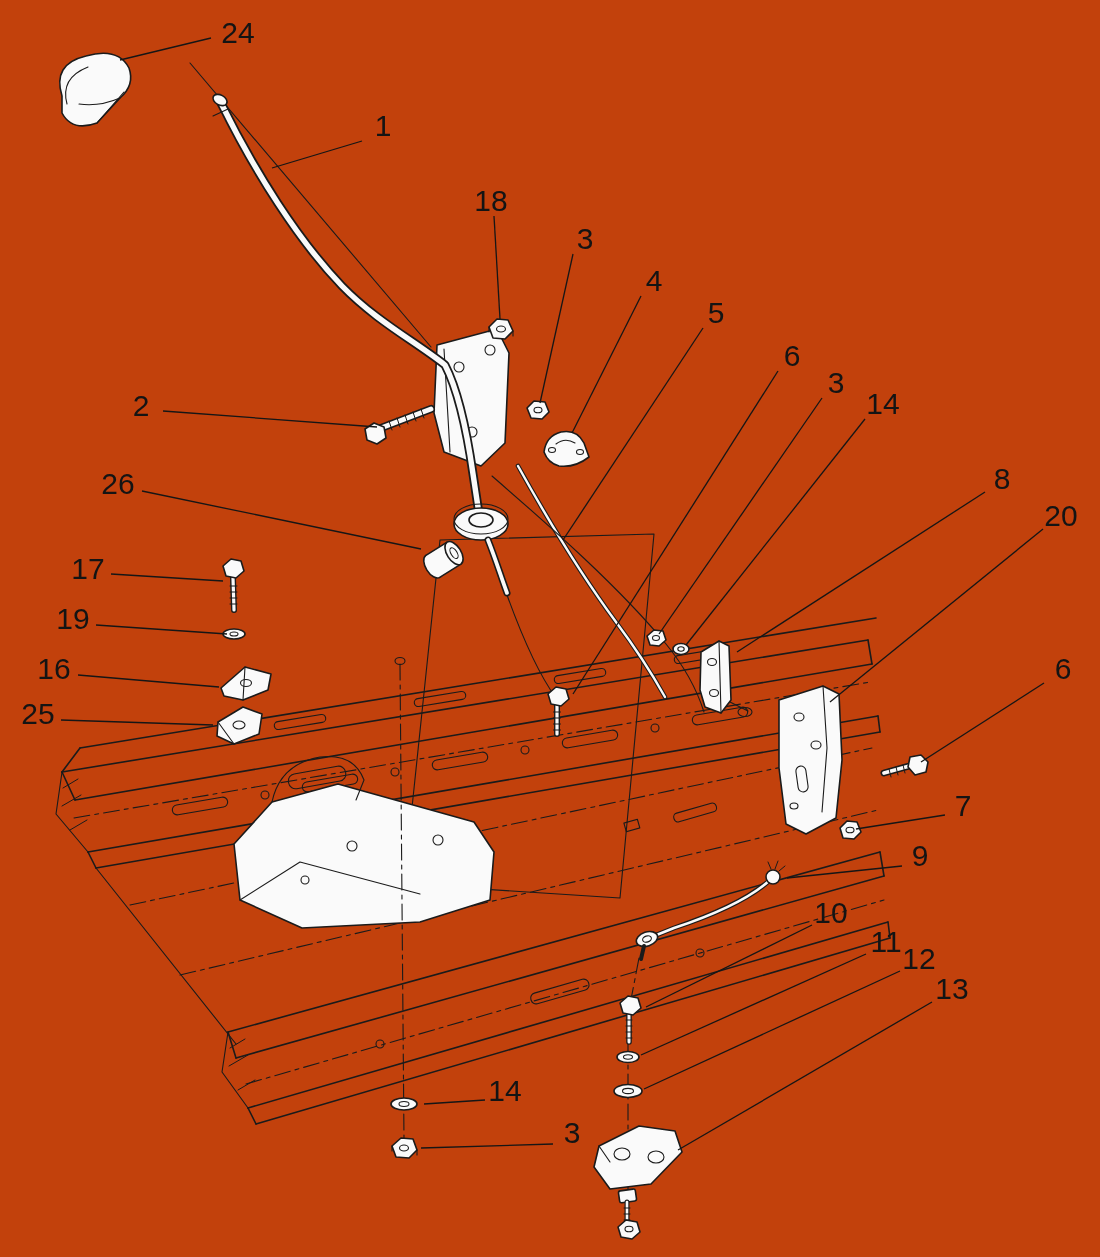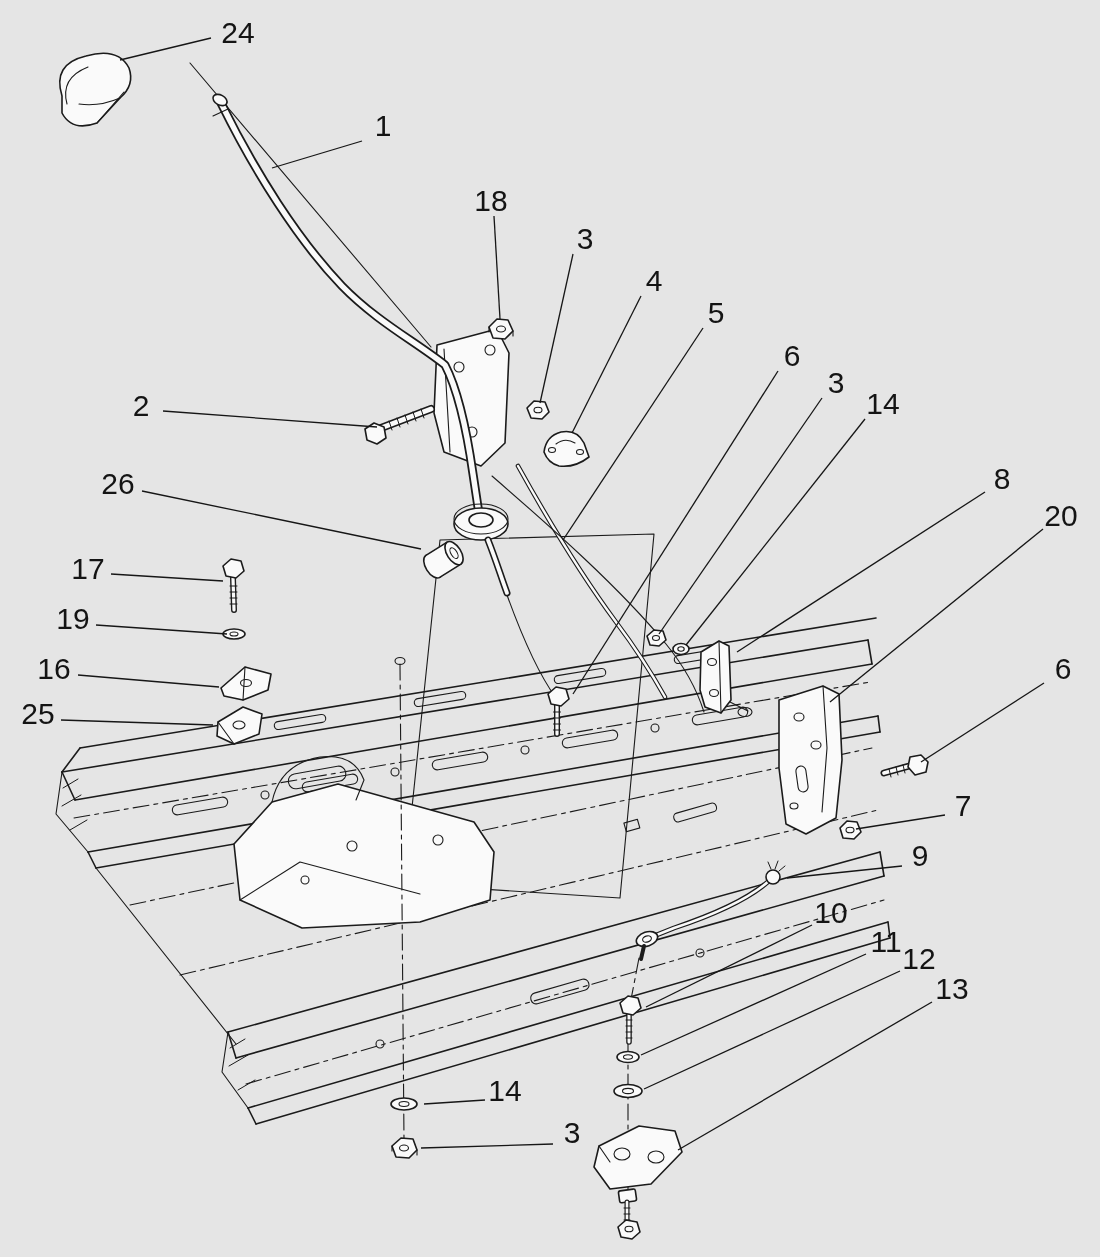--- a/index.html
+++ b/index.html
@@ -1,17 +1,17 @@
 <!DOCTYPE html>
 <html><head>
 <meta charset="utf-8">
 <style>
   html,body{margin:0;padding:0;}
   body{background:#fafafa;font-family:"Liberation Sans","DejaVu Sans",sans-serif;}
-  .stage{position:relative;width:1100px;height:1257px;background:#e5e5e5;overflow:hidden;}
+  .stage{position:relative;width:1100px;height:1257px;background:#c2410c;overflow:hidden;}
   svg{display:block;}
   .art{stroke:#1b1b1b;fill:none;}
   .thin{stroke-width:1.1;}
   .hatch{stroke-width:1;}
   .centerline{stroke-dasharray:16 5 4 5;stroke-width:1.1;}
   .leader{stroke:#161616;stroke-width:1.3;fill:none;}
   .callout-label{font-family:"Liberation Sans","DejaVu Sans",sans-serif;font-size:30px;fill:#141414;text-anchor:middle;}
 </style>
 </head>
 <body>

